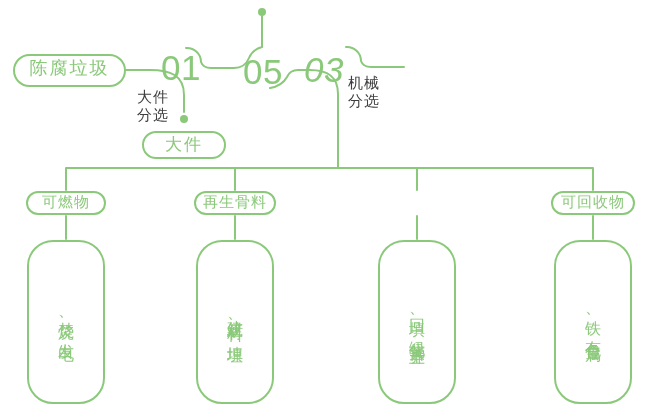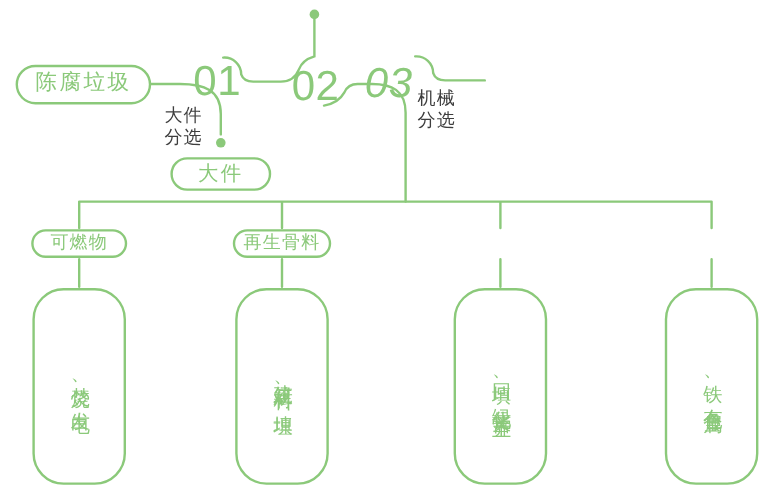--- a/index.html
+++ b/index.html
@@ -72,37 +72,40 @@
     </g>
     <circle cx="184" cy="119" r="4" fill="currentColor"></circle>
     <circle cx="262" cy="12" r="4" fill="currentColor"></circle>
   </svg>
 
   <div class="pill source">
     <span>陈腐垃圾</span>
   </div>
 
   <div class="num n1">01</div>
-  <div class="num n2">02</div>
+  <div class="num n2">05</div>
   <div class="num n3">03</div>
 
   <div class="plabel l1">大件
 分选</div>
   <div class="plabel l3">机械
 分选</div>
 
   <div class="pill bulky">
     <span>大件</span>
   </div>
 
   <div class="pill cat cat1">
     <span>可燃物</span>
   </div>
   <div class="pill cat cat2">
     <span>再生骨料</span>
+  </div>
+  <div class="pill cat cat4">
+    <span>可回收物</span>
   </div>
 
   <div class="outbox b1">
     <span class="vtext">焚烧、发电</span>
   </div>
   <div class="outbox b2">
     <span class="vtext">建筑材料、填埋</span>
   </div>
   <div class="outbox b3">
     <span class="vtext">回填、绿化营养土</span>

